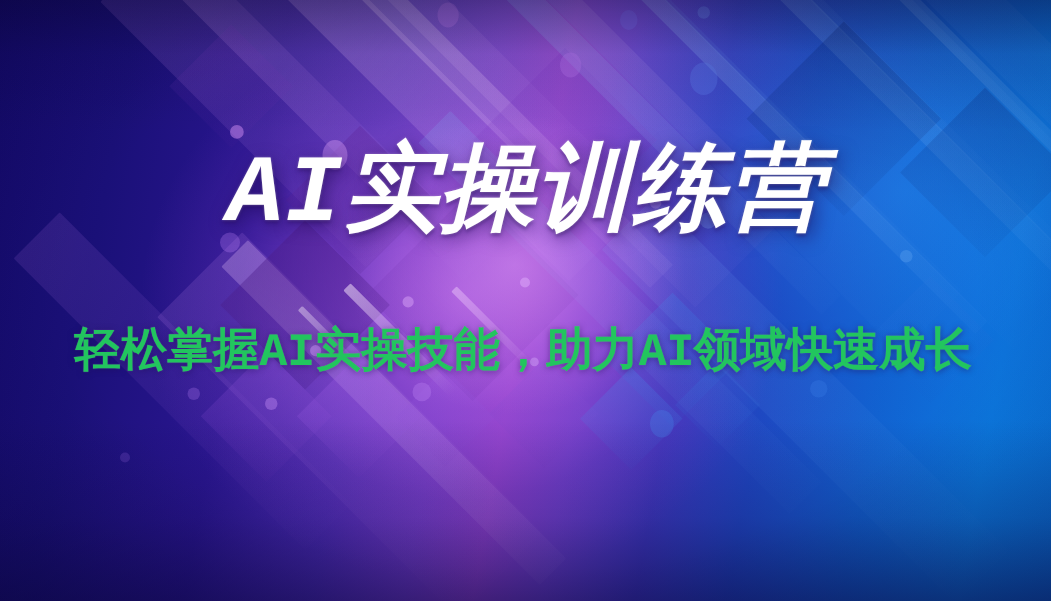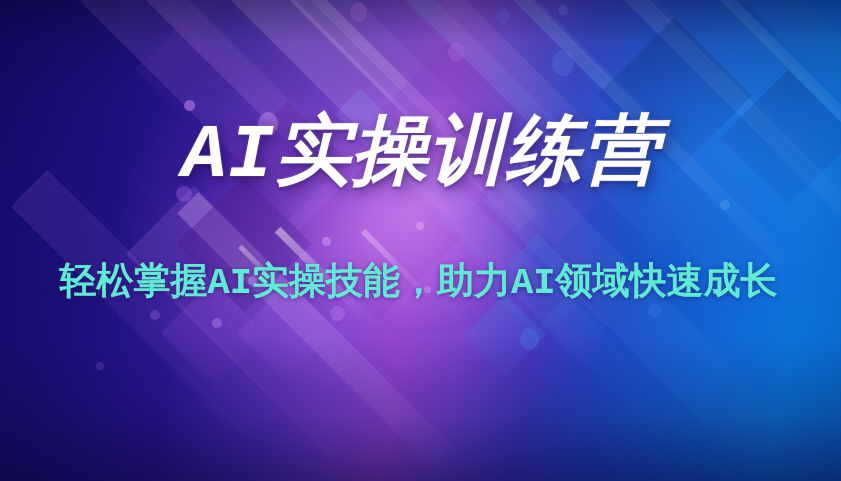--- a/index.html
+++ b/index.html
@@ -128,21 +128,21 @@
     text-shadow:
       0 0 2px rgba(255,255,255,0.35),
       3px 4px 14px rgba(28,8,80,0.55),
       0 2px 3px rgba(40,10,90,0.40);
   }
   #subtitle {
     position: absolute;
     left: 0; right: 4px;
     top: 263px;
     text-align: center;
-    color: #5eead4;
+    color: #22c55e;
     font-size: 37px;
     font-weight: bold;
     letter-spacing: 0px;
     line-height: 1.1;
     white-space: nowrap;
     text-shadow:
       0 1px 5px rgba(30,10,80,0.50),
       0 0 1px rgba(255,255,255,0.30);
   }
   #edition {

